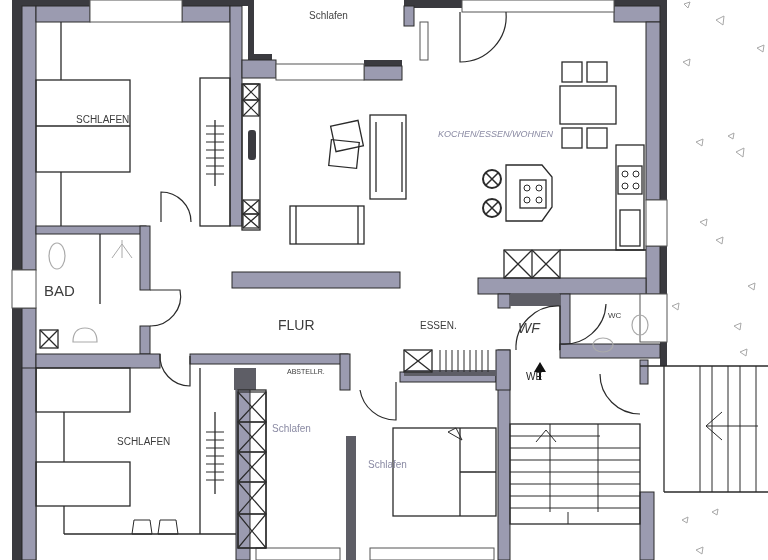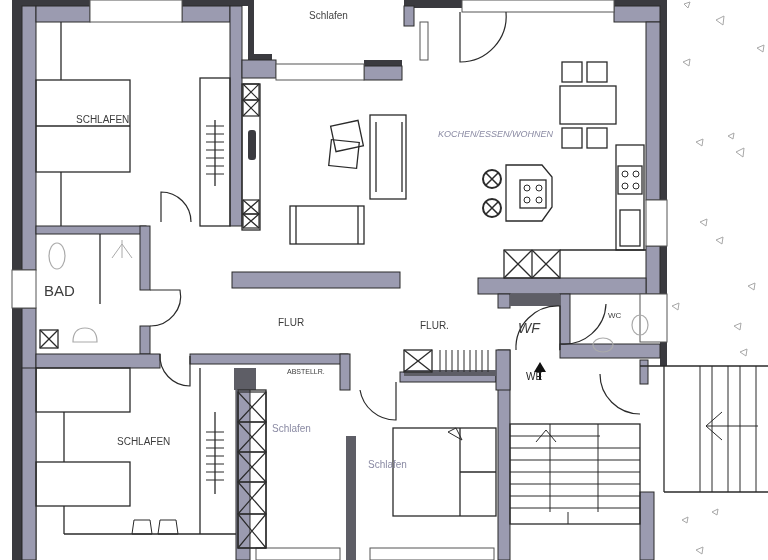--- a/index.html
+++ b/index.html
@@ -241,21 +241,21 @@
     <path d="M448 432 l8 -4 l6 12 z" fill="none" stroke="#2a2a2a" stroke-width="1"></path>
     <path d="M540 362 L534 372 H546 Z" fill="#111"></path>
     <rect x="539" y="370" width="2" height="10" fill="#111"></rect>
   </g>
 </svg>
 
 <div class="lbl" style="left:76px;top:114px;font-size:10px;color:#3c3c3c;">SCHLAFEN</div>
 <div class="lbl" style="left:309px;top:10px;font-size:10px;color:#444;">Schlafen</div>
 <div class="lbl" style="left:438px;top:129px;font-size:9px;color:#8a8aa3;font-style:italic;">KOCHEN/ESSEN/WOHNEN</div>
 <div class="lbl" style="left:44px;top:282px;font-size:15px;color:#3c3c3c;">BAD</div>
-<div class="lbl" style="left:278px;top:317px;font-size:10px;color:#3c3c3c;">FLUR</div>
-<div class="lbl" style="left:420px;top:320px;font-size:10px;color:#3c3c3c;">FLUR.</div>
+<div class="lbl" style="left:278px;top:317px;font-size:14px;color:#3c3c3c;">FLUR</div>
+<div class="lbl" style="left:420px;top:320px;font-size:10px;color:#3c3c3c;">ESSEN.</div>
 <div class="lbl" style="left:518px;top:320px;font-size:14px;color:#3c3c3c;font-style:italic;">WF</div>
 <div class="lbl" style="left:608px;top:311px;font-size:8px;color:#3c3c3c;text-align:right;">WC</div>
 <div class="lbl" style="left:287px;top:368px;font-size:7px;color:#3c3c3c;">ABSTELLR.</div>
 <div class="lbl" style="left:526px;top:371px;font-size:10px;color:#222;text-align:right;">WE</div>
 <div class="lbl" style="left:117px;top:436px;font-size:10px;color:#3c3c3c;">SCHLAFEN</div>
 <div class="lbl" style="left:272px;top:423px;font-size:10px;color:#8a8aa3;">Schlafen</div>
 <div class="lbl" style="left:368px;top:459px;font-size:10px;color:#8a8aa3;">Schlafen</div>
 
 </body></html>

